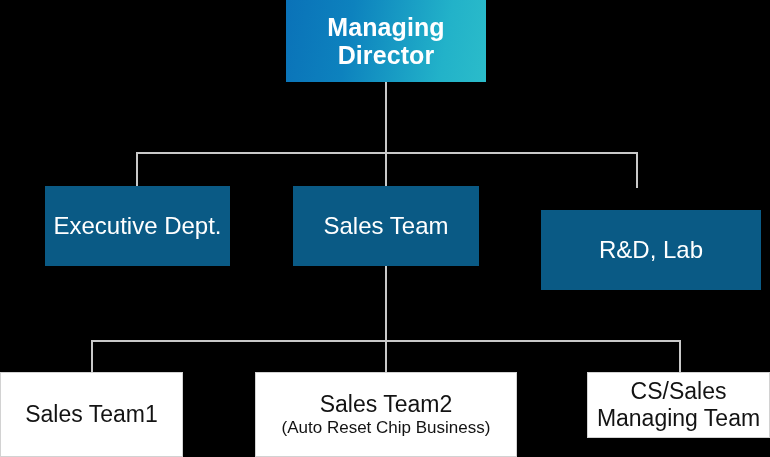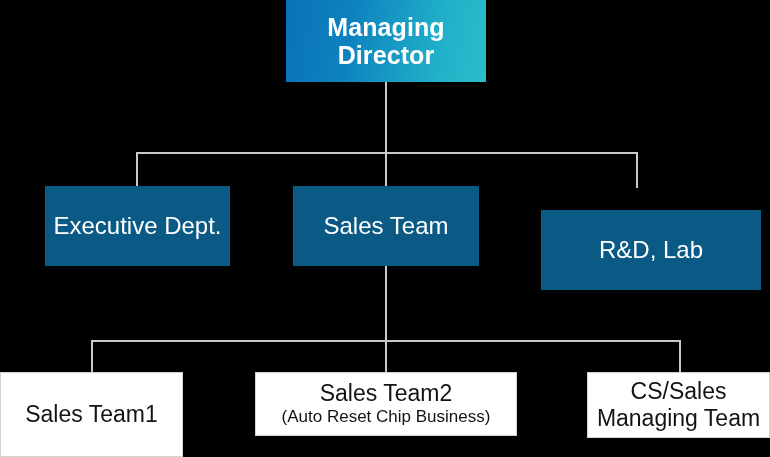--- a/index.html
+++ b/index.html
@@ -112,21 +112,21 @@
   </div>
 
   <div class="node node-l2" style="left:541px; top:186px; width:220px; height:80px;margin-top:24px;">
     <span class="line-main">R&amp;D, Lab</span>
   </div>
 
   <div class="node node-l3" style="left:0px; top:372px; width:183px; height:85px;">
     <span class="line-main">Sales Team1</span>
   </div>
 
-  <div class="node node-l3" style="left:255px; top:372px; width:262px; height:64px;">
+  <div class="node node-l3" style="left:255px; top:372px; width:262px; height:85px;">
     <span class="line-main">Sales Team2</span>
     <span class="line-sub">(Auto Reset Chip Business)</span>
   </div>
 
   <div class="node node-l3 equal" style="left:587px; top:372px; width:183px; height:66px;">
     <span class="line-main">CS/Sales</span>
     <span class="line-sub">Managing Team</span>
   </div>
 
 </div>

